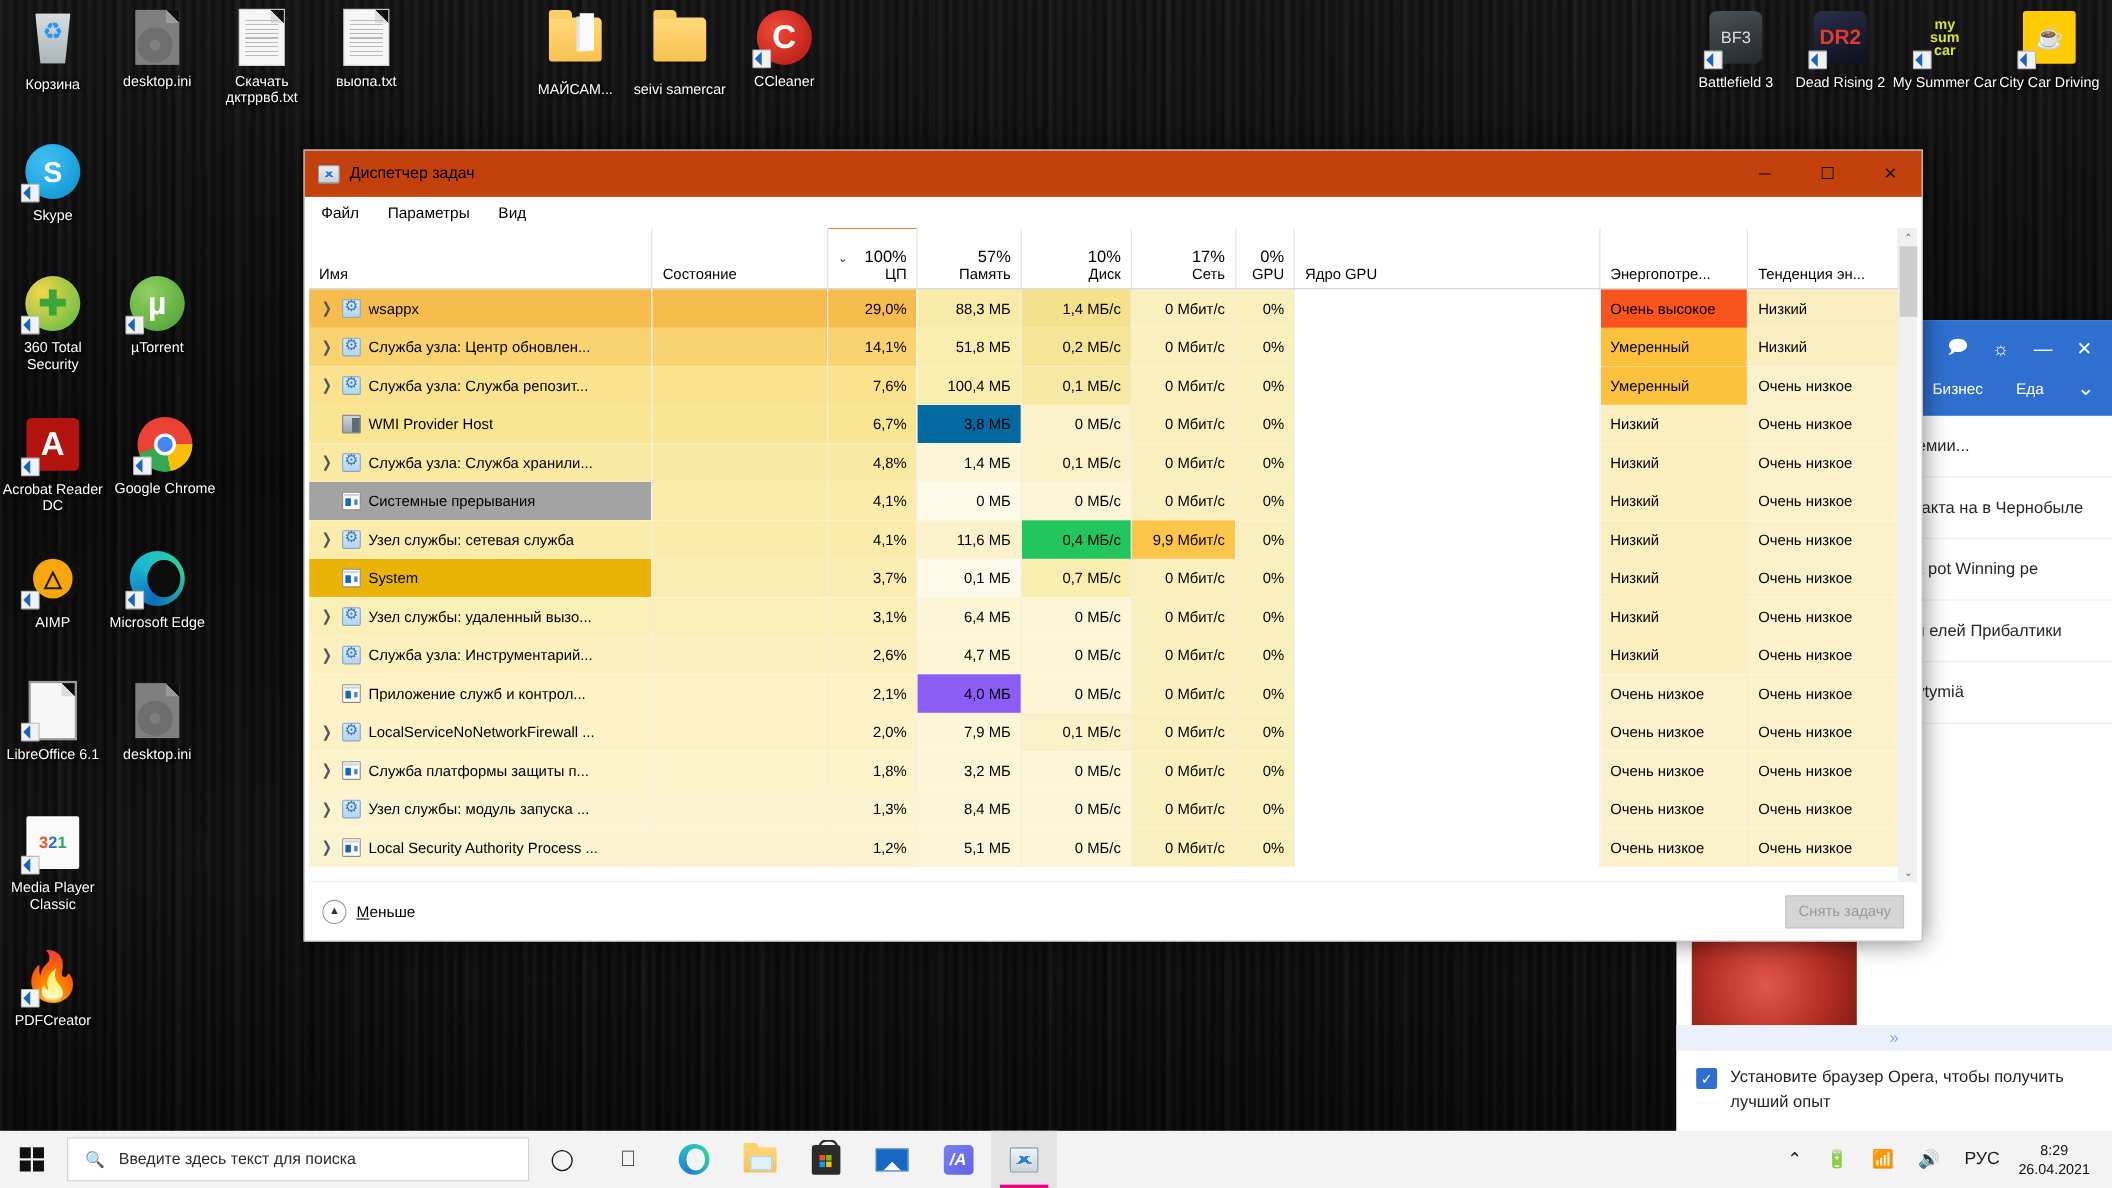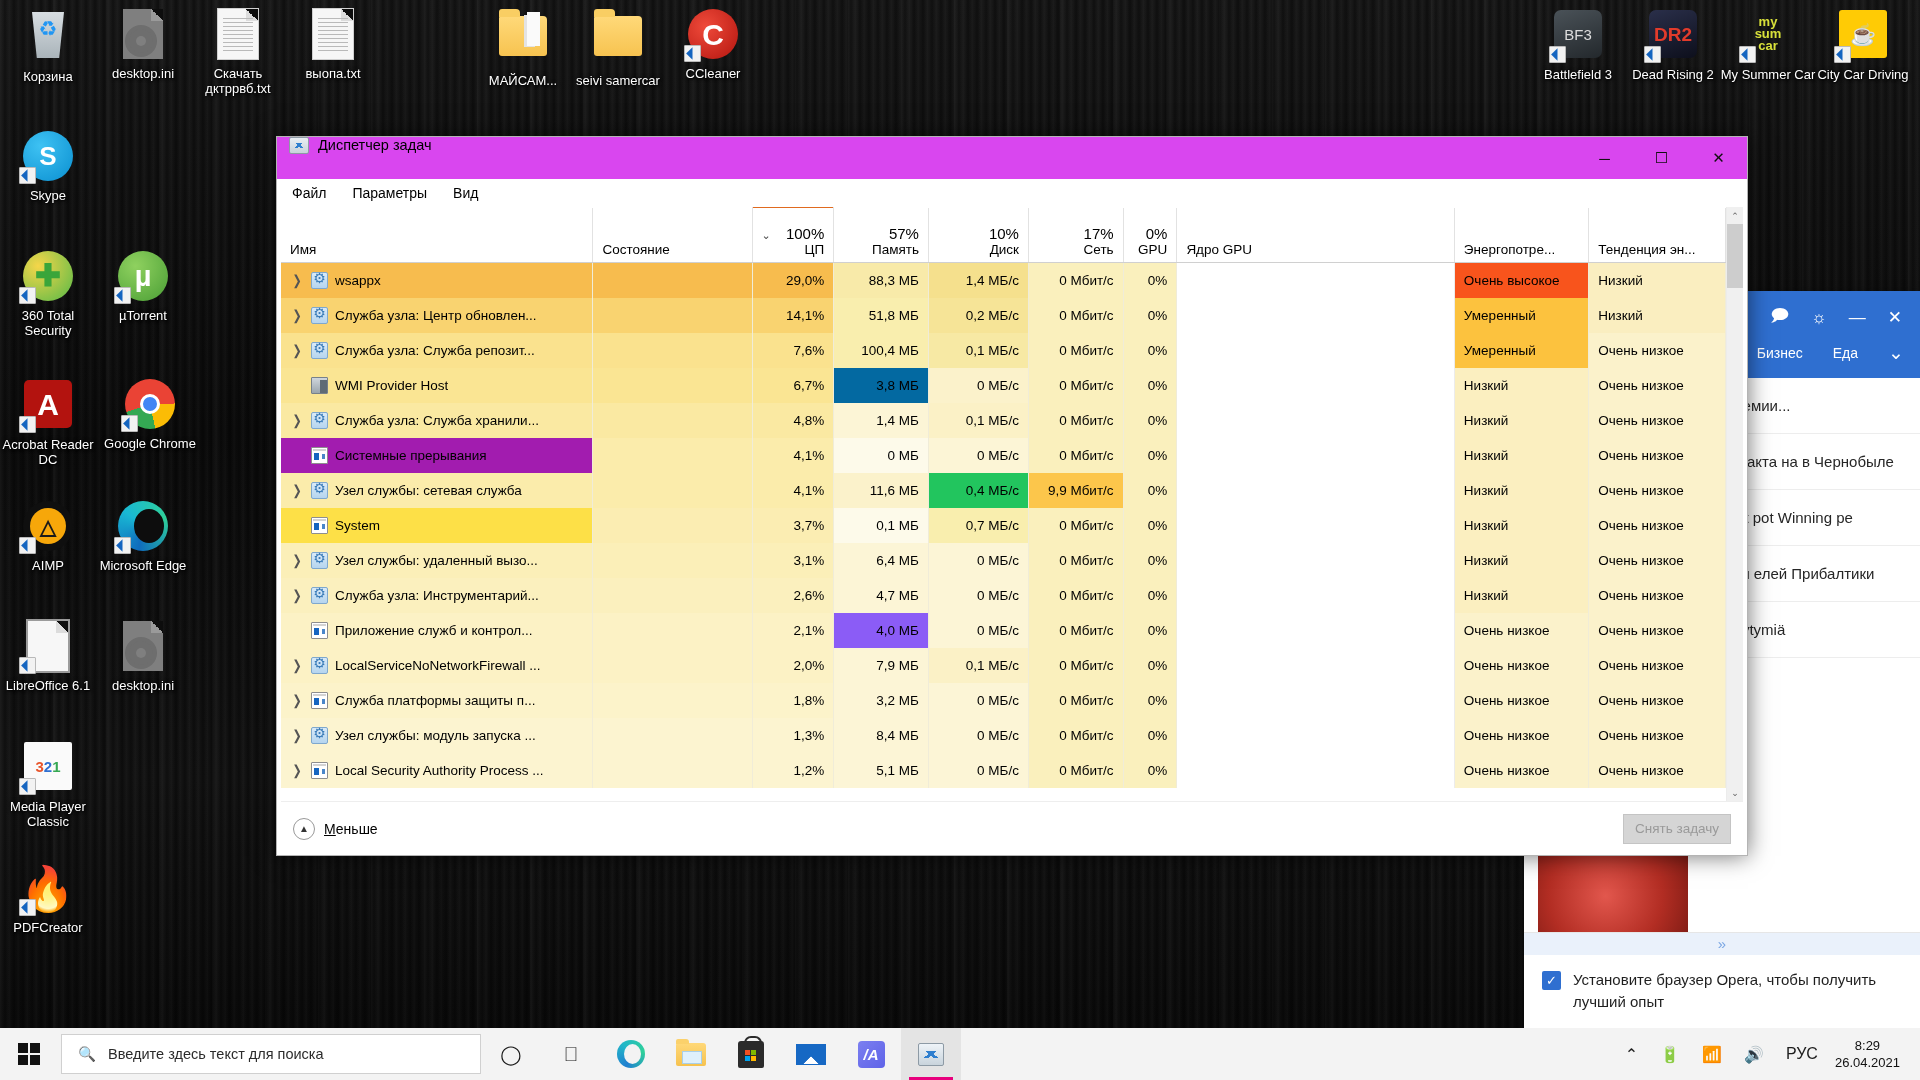--- a/index.html
+++ b/index.html
@@ -132,22 +132,22 @@
     left: 276px; top: 136px;
     width: 1472px; height: 720px;
     background: #ffffff;
     border: 1px solid #b4b4b4;
     box-shadow: 0 0 22px rgba(0,0,0,0.55);
     display: flex; flex-direction: column;
     font-size: 14px; color: #000;
     z-index: 50;
   }
   .tm-titlebar {
-    height: 42px; display: flex; 
-    background: #d946ef; flex: none;
+    height: 42px; display: flex; align-items: center;
+    background: #c2410c; flex: none;
   }
   .tm-title-icon {
     width: 20px; height: 17px; margin: 0 9px 0 12px;
     background: linear-gradient(180deg, #e9eef3, #c8d2da);
     border: 1px solid #8d9aa5; border-radius: 2px;
     position: relative; flex: none;
   }
   .tm-title-icon::after {
     content: ""; position: absolute; left: 2px; top: 5px;
     width: 14px; height: 5px;
@@ -757,21 +757,21 @@
                 <td class="num" style="background:#fae9a2">4,8%</td>
                 <td class="num" style="background:#fcf5d6">1,4 МБ</td>
                 <td class="num" style="background:#fbf1c6">0,1 МБ/с</td>
                 <td class="num" style="background:#faf0bd">0 Мбит/с</td>
                 <td class="num" style="background:#faf0bd">0%</td>
                 <td class="nm" style="background:#fff;border-right:1px solid #ececec"></td>
                 <td class="nm" style="background:#fbefc0">Низкий</td>
                 <td class="nm" style="background:#fbf2cb">Очень низкое</td>
               </tr>
               <tr class="prow">
-                <td class="nm" style="background:#a21caf">
+                <td class="nm" style="background:#a3a3a3">
                   <span class="nm-inner">
                     <span class="expander"></span>
                     <span class="picon win"></span>
                     <span class="pname">Системные прерывания</span>
                   </span>
                 </td>
                 <td class="st" style="background:#fbecab"></td>
                 <td class="num" style="background:#fbecab">4,1%</td>
                 <td class="num" style="background:#fdfaea">0 МБ</td>
                 <td class="num" style="background:#fcf5d6">0 МБ/с</td>
@@ -793,21 +793,21 @@
                 <td class="num" style="background:#fbecab">4,1%</td>
                 <td class="num" style="background:#fbf2cb">11,6 МБ</td>
                 <td class="num" style="background:#22c55e">0,4 МБ/с</td>
                 <td class="num" style="background:#fcc64b">9,9 Мбит/с</td>
                 <td class="num" style="background:#faf0bd">0%</td>
                 <td class="nm" style="background:#fff;border-right:1px solid #ececec"></td>
                 <td class="nm" style="background:#fbefc0">Низкий</td>
                 <td class="nm" style="background:#fbf2cb">Очень низкое</td>
               </tr>
               <tr class="prow">
-                <td class="nm" style="background:#fde047">
+                <td class="nm" style="background:#eab308">
                   <span class="nm-inner">
                     <span class="expander"></span>
                     <span class="picon win"></span>
                     <span class="pname">System</span>
                   </span>
                 </td>
                 <td class="st" style="background:#fbedb2"></td>
                 <td class="num" style="background:#fbedb2">3,7%</td>
                 <td class="num" style="background:#fdfaea">0,1 МБ</td>
                 <td class="num" style="background:#f9eeae">0,7 МБ/с</td>

